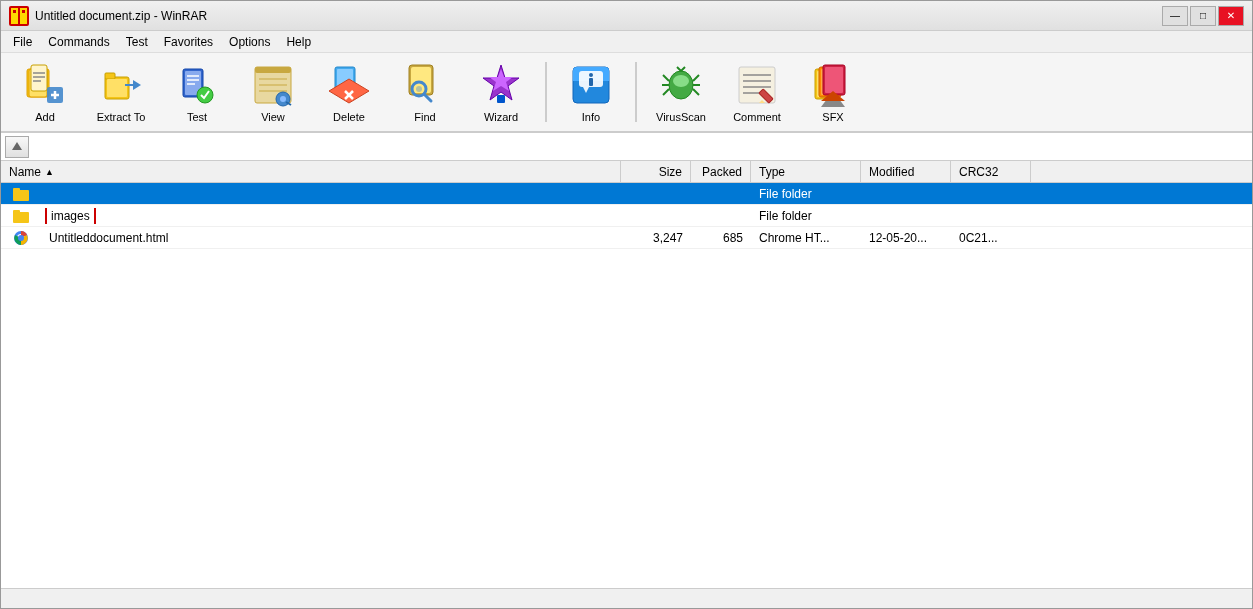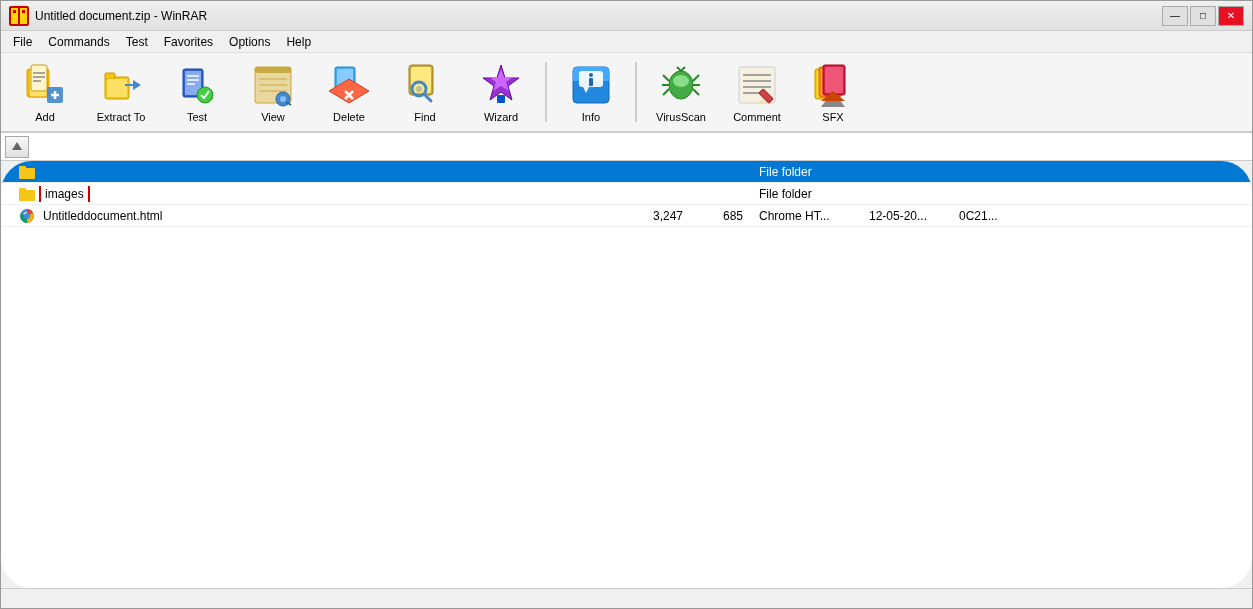--- a/index.html
+++ b/index.html
@@ -159,38 +159,37 @@
       padding: 0 8px;
       border-right: 1px solid #ccc;
       cursor: pointer;
       font-size: 12px;
     }
     
     #file-list {
       background: #fff;
       flex: 1;
       overflow-y: auto;
-      border-radius: 31px;
     }
     .file-row {
       display: flex;
       align-items: center;
       height: 22px;
       border-bottom: 1px solid #f0f0f0;
       cursor: pointer;
     }
     .file-row.selected {
       background: #0078d4;
       color: #fff;
     }
     .file-name-cell {
       display: flex;
       align-items: center;
-      gap: 8px;
-      padding: 0 18px;
+      gap: 20px;
+      padding: 0 12px;
       width: 620px;
       overflow: hidden;
       text-overflow: ellipsis;
       white-space: nowrap;
     }
     .file-icon {
       width: 16px;
       height: 16px;
       display: inline-flex;
       align-items: center;
@@ -444,20 +443,41 @@
 <div id="address-bar">
   <button id="up-btn">
     <svg width="14" height="14" viewBox="0 0 14 14">
       <polygon points="7,2 12,10 2,10" fill="#666"></polygon>
     </svg>
   </button>
 </div>
 
 <div id="main-area">
 
+  <div id="col-header">
+    <div class="col-name" style="flex: 0 0 620px;">
+      <span>Name</span>
+      <span class="col-sort-arrow">▲</span>
+    </div>
+    <div class="col-header-cell" style="flex: 0 0 70px; text-align:right; justify-content:flex-end;">
+      <span>Size</span>
+    </div>
+    <div class="col-header-cell" style="flex: 0 0 60px; text-align:right; justify-content:flex-end;">
+      <span>Packed</span>
+    </div>
+    <div class="col-header-cell" style="flex: 0 0 110px;">
+      <span>Type</span>
+    </div>
+    <div class="col-header-cell" style="flex: 0 0 90px;">
+      <span>Modified</span>
+    </div>
+    <div class="col-header-cell" style="flex: 0 0 80px;">
+      <span>CRC32</span>
+    </div>
+  </div>
 
   <div id="file-list">
 
     <div class="file-row selected">
       <div class="file-name-cell">
         <span class="file-icon">
           <svg width="16" height="14" viewBox="0 0 16 14">
             <rect x="0" y="3" width="16" height="11" rx="1" fill="#f5c518"></rect>
             <rect x="0" y="1" width="7" height="4" rx="1" fill="#f5c518"></rect>
           </svg>

